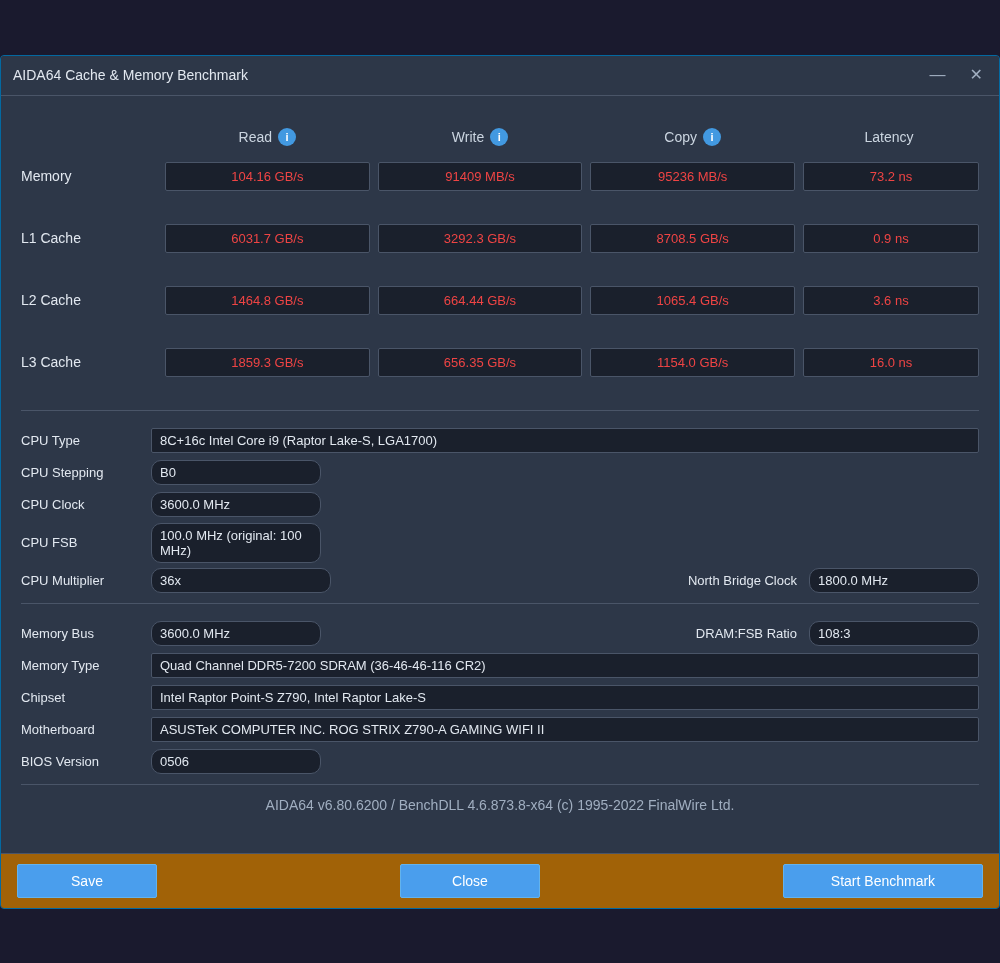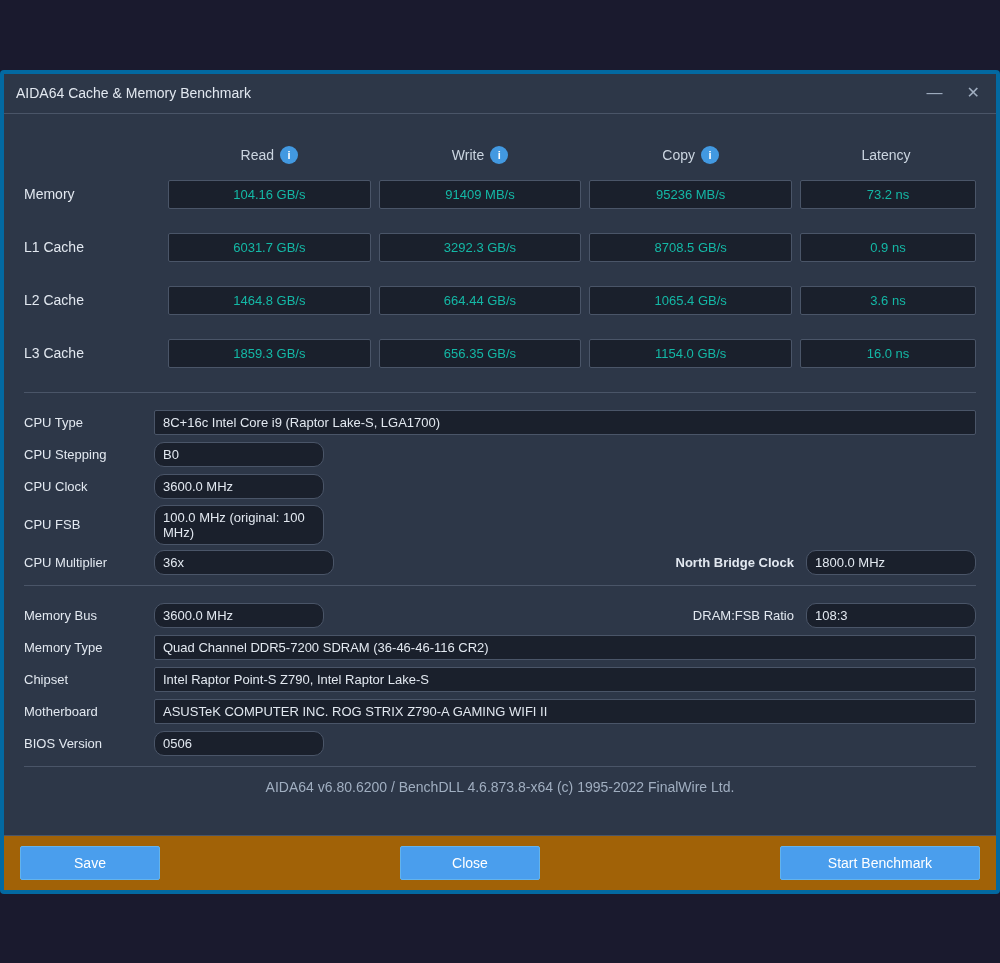--- a/index.html
+++ b/index.html
@@ -7,21 +7,21 @@
       background: #1a1a2e;
       display: flex;
       justify-content: center;
       align-items: center;
       min-height: 100vh;
       font-family: 'Segoe UI', Arial, sans-serif;
     }
     .window {
       width: 1000px;
       background: #2d3748;
-      border: 4px solid #0369a1;
+      border: 1px solid #0369a1;
       border-radius: 4px;
       overflow: hidden;
     }
     .title-bar {
       background: #2d3748;
       border-bottom: 1px solid #4a5568;
       padding: 8px 12px;
       display: flex;
       align-items: center;
       justify-content: space-between;
@@ -80,35 +80,35 @@
       border-radius: 50%;
       background: #4299e1;
       color: white;
       font-size: 11px;
       font-weight: bold;
       cursor: pointer;
     }
     .bench-row {
       display: grid;
       grid-template-columns: 140px 1fr 1fr 1fr 180px;
-      margin-bottom: 24px;
+      margin-bottom: 33px;
       align-items: center;
     }
     .bench-row-label {
       color: #e2e8f0;
       font-size: 14px;
     }
     .bench-value {
       margin: 0 4px;
     }
     .bench-value input {
       width: 100%;
       background: #1a202c;
       border: 1px solid #4a5568;
-      color: #14b8a6;
+      color: #ef4444;
       padding: 6px 10px;
       font-size: 13px;
       text-align: center;
       border-radius: 2px;
       outline: none;
     }
     .bench-value:first-child { margin-left: 0; }
     .bench-value:last-child { margin-right: 0; }
     
     .separator {
@@ -311,21 +311,21 @@
         <span class="info-value-short">3600.0 MHz</span>
       </div>
       <div class="info-row">
         <span class="info-label">CPU FSB</span>
         <span class="info-value-short">100.0 MHz  (original: 100 MHz)</span>
       </div>
       <div class="info-row-complex">
         <span class="info-label">CPU Multiplier</span>
         <span class="info-value-short" style="width:180px;">36x</span>
         <span style="flex:1;"></span>
-        <span class="inline-label" style="margin-left:0;margin-right:12px;font-weight:bold;">North Bridge Clock</span>
+        <span class="inline-label" style="margin-left:0;margin-right:12px;">North Bridge Clock</span>
         <span class="info-value-short" style="width:170px;">1800.0 MHz</span>
       </div>
     </div>
 
     <hr class="separator">
 
     <div class="info-section">
       <div class="info-row-complex">
         <span class="info-label">Memory Bus</span>
         <span class="info-value-short" style="width:170px;">3600.0 MHz</span>

